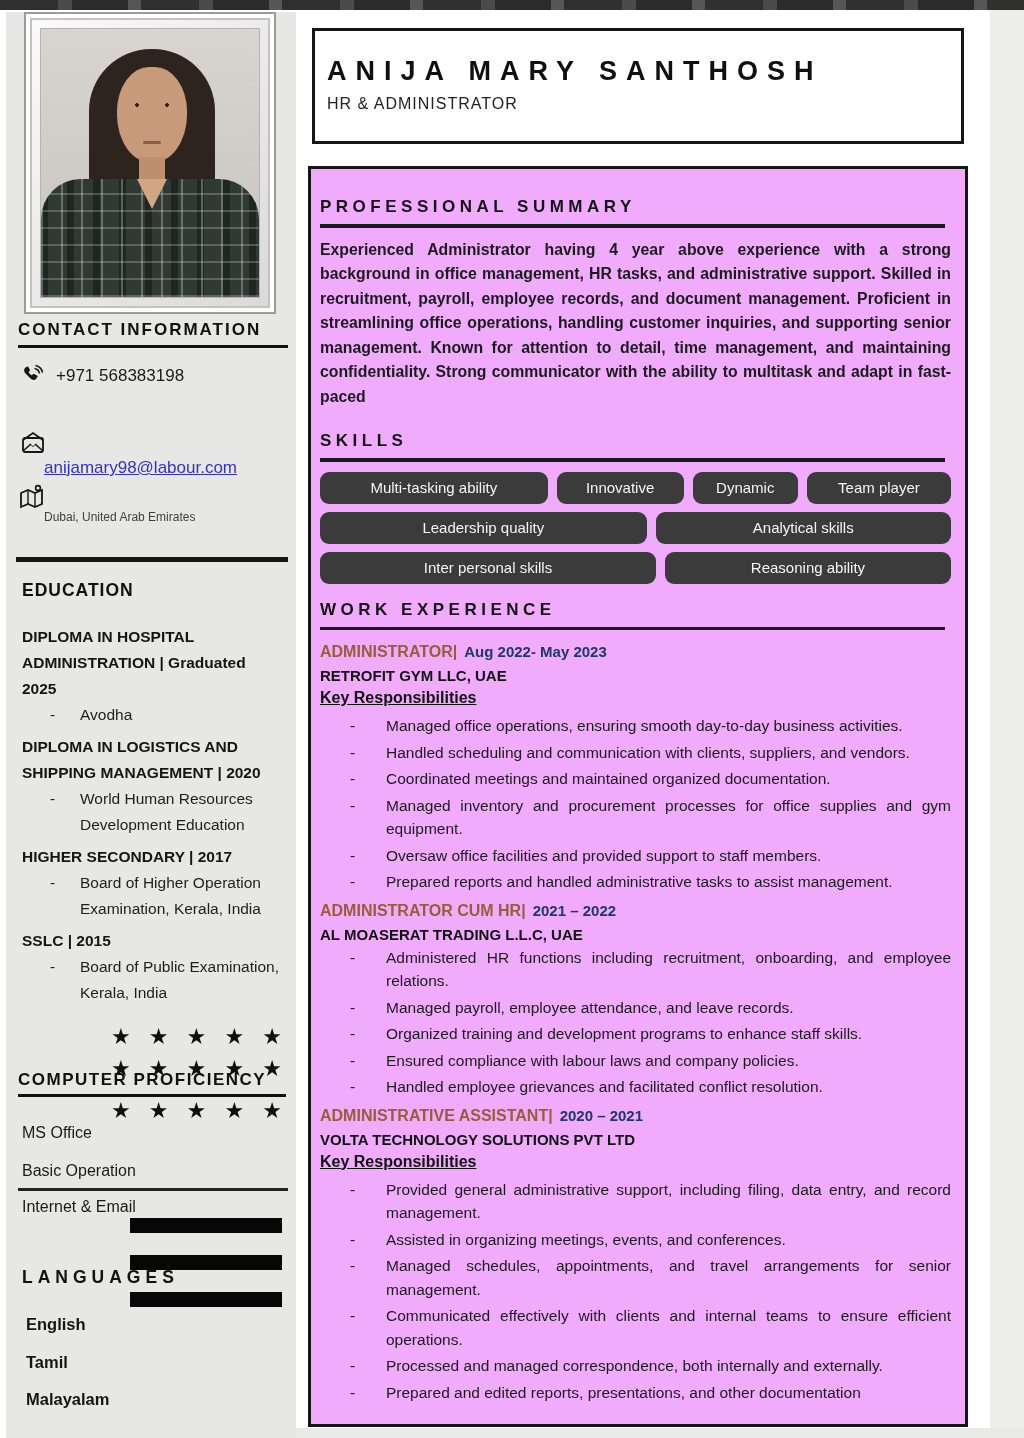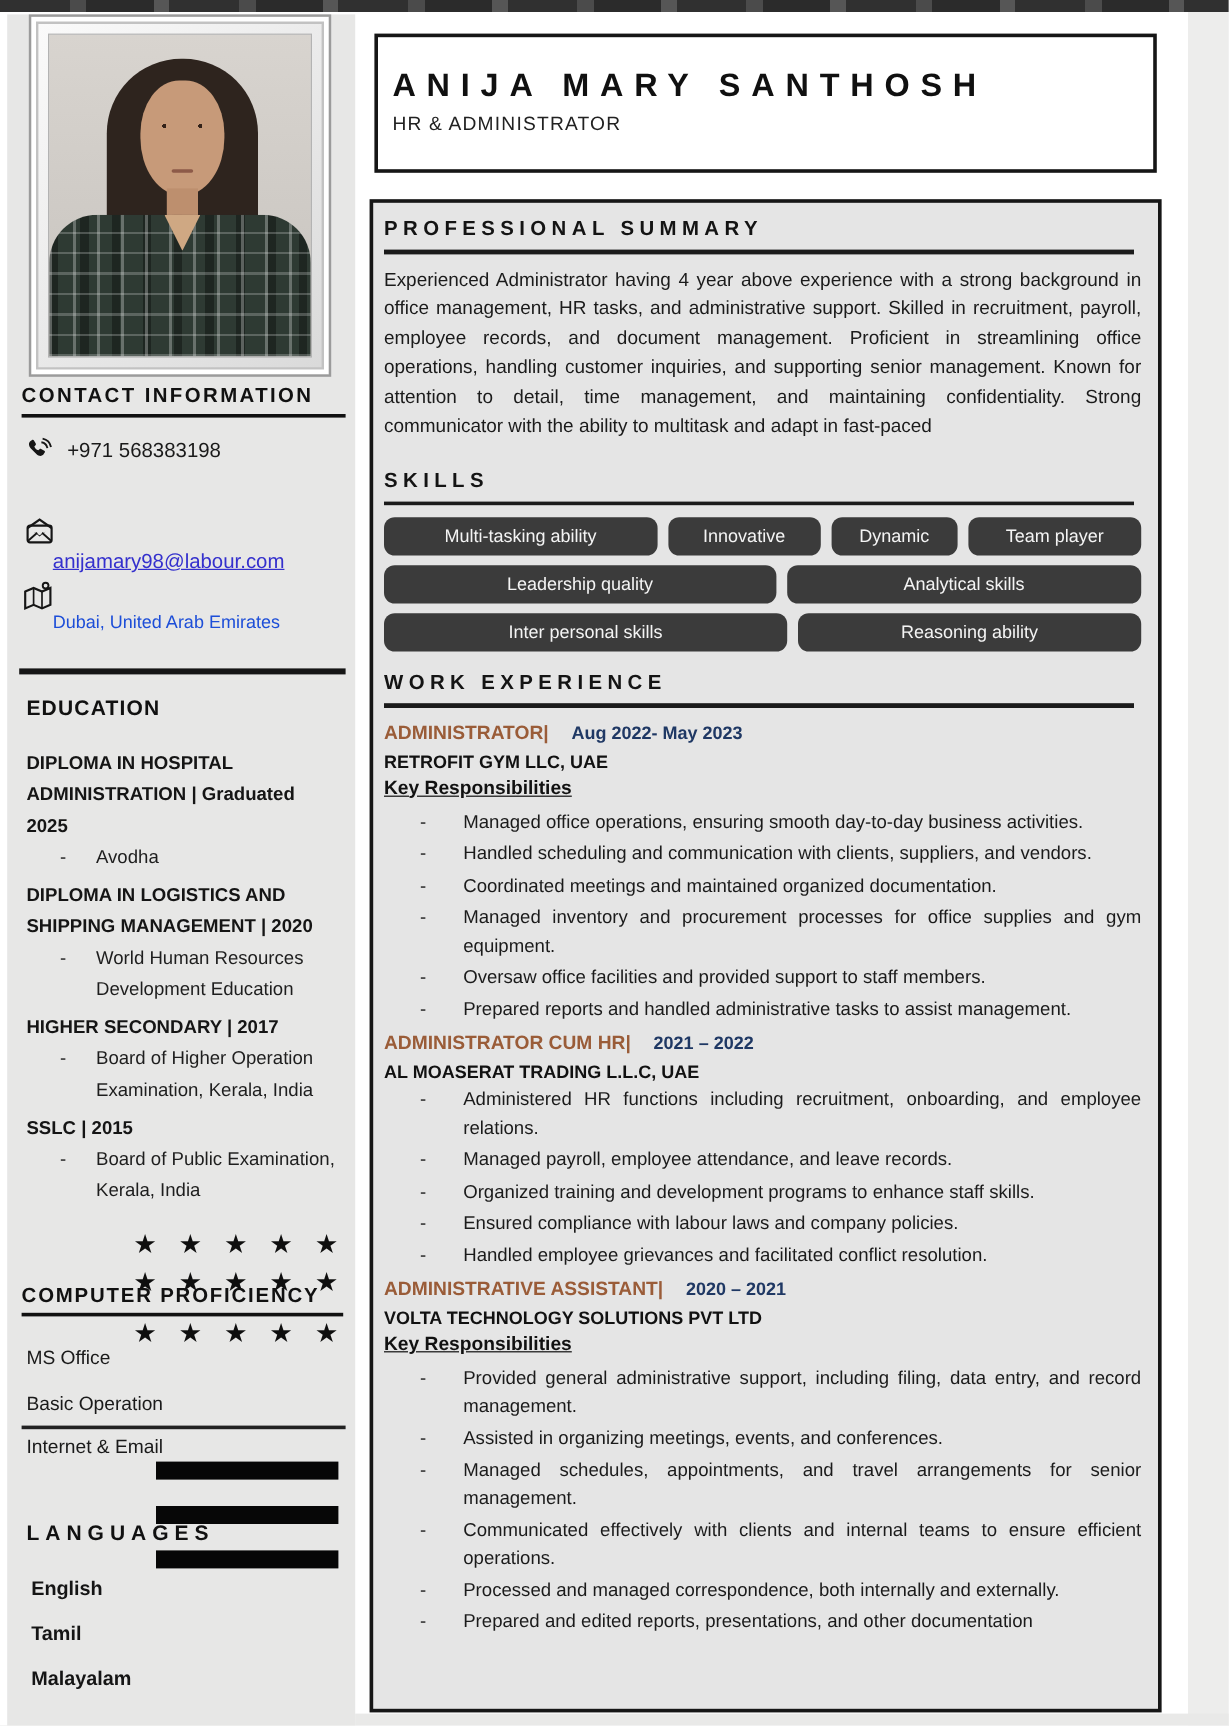--- a/index.html
+++ b/index.html
@@ -39,21 +39,21 @@
 
   .sb-abs{position:absolute;}
   .contact-heading{left:12px;top:308px;width:270px;font-weight:bold;font-size:17px;letter-spacing:2px;
     color:#111;border-bottom:3px solid #111;padding-bottom:5px;}
   .contact-row-phone{left:14px;top:352px;display:flex;align-items:center;}
   .contact-row-phone span{font-size:17px;padding-left:12px;color:#1a1a1a;}
   .icon{color:#161616;}
   .email-icon-wrap{left:14px;top:418px;}
   .email-link{left:38px;top:446px;font-size:17px;color:#3430cd;text-decoration:underline;cursor:pointer;}
   .map-icon-wrap{left:12px;top:472px;}
-  .location-text{left:38px;top:498px;font-size:15px;color:#1d4ed8;}
+  .location-text{left:38px;top:498px;font-size:12px;color:#404040;}
   .divider-thick{left:10px;top:545px;width:272px;height:5px;background:#161616;}
   .edu-heading{left:16px;top:568px;font-weight:bold;font-size:17.5px;letter-spacing:1px;color:#111;}
   .edu-list{left:16px;top:612px;width:262px;}
   .edu-title{font-weight:bold;font-size:15.5px;line-height:26px;color:#151515;}
   .detail-row{display:flex;padding-left:28px;}
   .detail-row .dash{width:30px;flex:none;font-size:15.5px;line-height:26px;}
   .detail-text{font-size:15.5px;line-height:26px;color:#1e1e1e;}
   .edu-item{margin-bottom:6px;}
   .star-row{right:8px;font-size:22px;letter-spacing:6px;color:#0e0e0e;white-space:nowrap;}
   .cp-heading{left:12px;top:1058px;width:268px;font-weight:bold;font-size:17px;letter-spacing:1.5px;
@@ -64,34 +64,34 @@
   .lang-heading{left:16px;top:1255px;font-weight:bold;font-size:17.5px;letter-spacing:5px;color:#111;}
   .lang-item{left:20px;font-weight:bold;font-size:16.5px;color:#151515;}
 
   
   .name-box{position:absolute;left:312px;top:28px;width:652px;height:116px;border:3px solid #161616;
     background:#fff;box-sizing:border-box;padding:25px 0 0 12px;}
   .name{font-size:27px;font-weight:bold;letter-spacing:9px;color:#101010;margin:0;}
   .role{font-size:16px;letter-spacing:1px;color:#222;margin-top:8px;}
 
   .content-box{position:absolute;left:308px;top:166px;width:660px;height:1261px;border:3px solid #161616;
-    background:#e5e5e5;box-sizing:border-box;padding:12px 14px 0 9px;overflow:hidden;}
+    background:#f0abfc;box-sizing:border-box;padding:28px 14px 0 9px;overflow:hidden;}
   .section-heading{font-size:17px;font-weight:bold;letter-spacing:4.5px;color:#141414;margin:0;}
   .rule{height:3.5px;background:#1b1b1b;margin:7px 0 10px 0;width:99%;}
-  .summary-text{margin:0 0 22px 0;text-align:justify;font-size:15.8px;line-height:24.5px;color:#1b1b1b;}
+  .summary-text{margin:0 0 22px 0;text-align:justify;font-size:15.8px;line-height:24.5px;color:#1b1b1b;font-weight:bold;}
 
   .pill-row{display:flex;gap:9px;margin-bottom:8px;}
   .pill{background:#3b3b3b;color:#f4f4f4;border-radius:9px;padding:7.5px 10px;font-size:15px;
     text-align:center;white-space:nowrap;}
 
   .we-gap{height:8px;}
   .job{margin-bottom:5px;}
   .job-header{line-height:24px;}
   .job-title{color:#9a5c38;font-weight:bold;font-size:16px;}
-  .job-dates{color:#1f3864;font-weight:bold;font-size:15px;margin-left:19px;}
+  .job-dates{color:#1f3864;font-weight:bold;font-size:15px;margin-left:7px;}
   .job-company{font-weight:bold;font-size:15px;color:#111;line-height:23px;}
   .job-sub{font-weight:bold;font-size:16px;text-decoration:underline;color:#111;margin:2px 0 7px 0;}
   .bullet{display:flex;margin:0 0 3px 30px;}
   .bullet .dash{width:36px;flex:none;font-size:15.5px;line-height:23.5px;}
   .bullet .text{flex:1;text-align:justify;font-size:15.5px;line-height:23.5px;color:#1b1b1b;}
 </style>
 </head>
 <body>
 
 <div class="scan-strip"></div>

